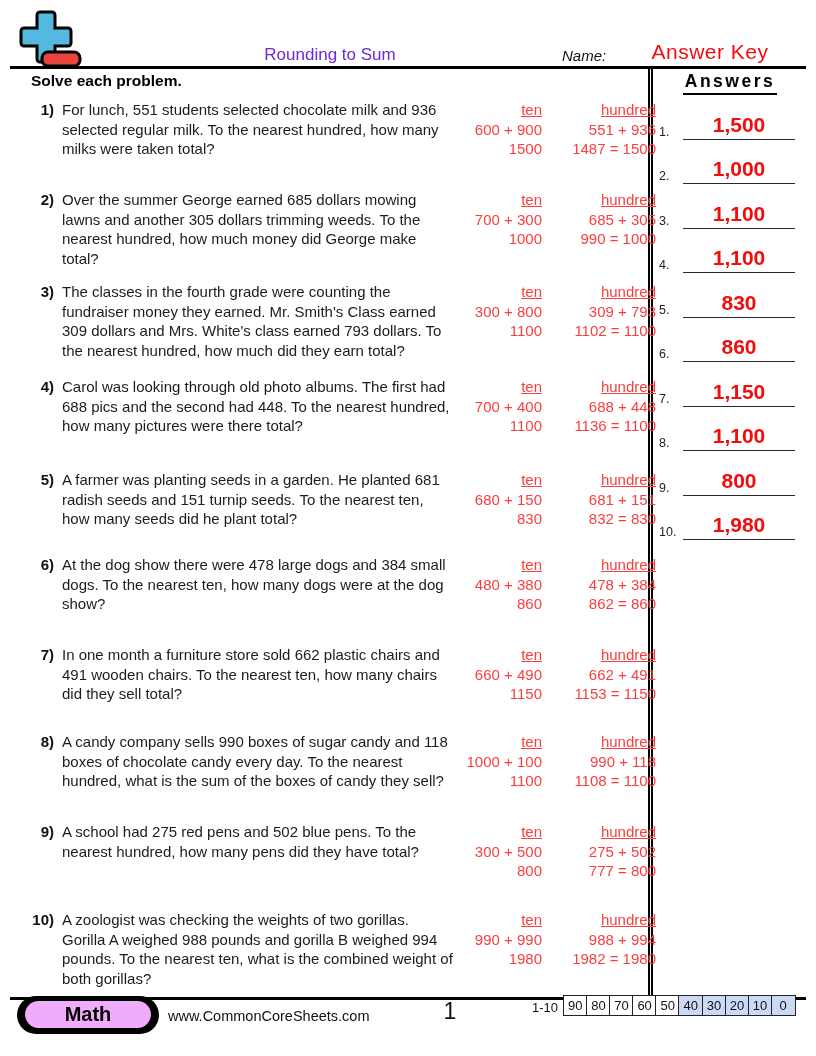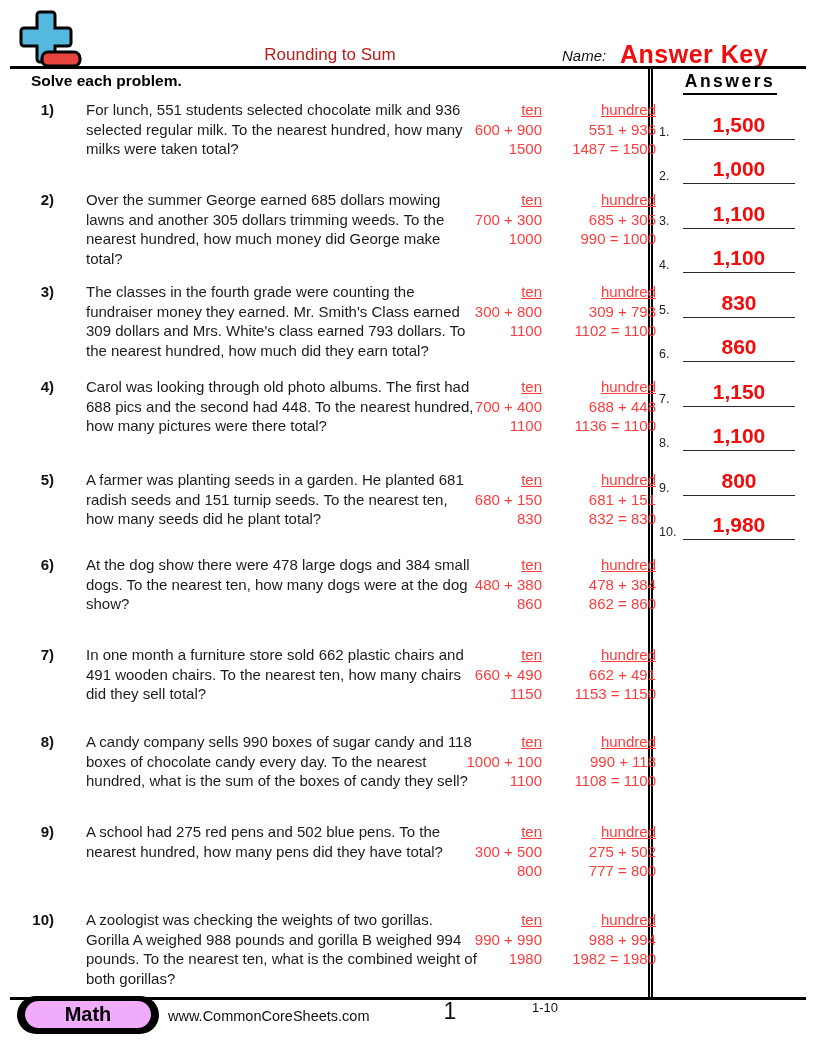--- a/index.html
+++ b/index.html
@@ -2,37 +2,37 @@
 <html style="--accent-red: #f20d0d; --work-red: #fa3e3e; --logo-blue: #54b8df; --logo-red: #e8453f; --score-highlight: #ccd9f4;"><head>
 <meta charset="utf-8">
 <style>
   html,body{margin:0;padding:0;background:#ffffff;}
   .page{position:relative;width:816px;height:1056px;background:#fff;overflow:hidden;
         font-family:"Liberation Sans",sans-serif;color:#1a1a1a;}
 
   
   .logo{position:absolute;left:16px;top:8px;width:66px;height:62px;}
   .title{position:absolute;left:180px;top:45px;width:300px;text-align:center;
-         font-size:17px;color:#b91c1c;}
+         font-size:17px;color:#6d28d9;}
   .name-label{position:absolute;left:562px;top:47px;font-size:15px;color:#111;font-style:italic;}
-  .name-value{position:absolute;left:620px;top:40px;width:180px;
-              font-size:25px;font-weight:bold;color:var(--accent-red,#f20d0d);letter-spacing:.5px;}
+  .name-value{position:absolute;left:620px;top:40px;width:180px;text-align:center;
+              font-size:21px;font-weight:normal;color:var(--accent-red,#f20d0d);letter-spacing:.5px;}
   .header-rule{position:absolute;left:10px;top:66px;width:796px;height:3px;background:#000;}
   .instructions{position:absolute;left:13px;top:72px;font-size:15.5px;font-weight:bold;color:#000;margin-left:18px;}
 
   
   .vsep{position:absolute;left:648px;top:66px;width:5px;height:931px;
         border-left:2px solid #000;border-right:2px solid #000;box-sizing:border-box;}
 
   
   .problem{position:absolute;left:0;width:660px;font-size:15px;line-height:19.5px;}
   .p1{top:100px}.p2{top:190px}.p3{top:282px}.p4{top:377px}.p5{top:470px}
   .p6{top:555px}.p7{top:645px}.p8{top:732px}.p9{top:822px}.p10{top:910px}
   .pnum{position:absolute;left:18px;width:36px;text-align:right;font-weight:bold;color:#111;}
-  .ptext{position:absolute;left:62px;width:392px;color:#1c1c1c;margin-left:24px;}
+  .ptext{position:absolute;left:62px;width:392px;color:#1c1c1c;}
   .work{position:absolute;text-align:right;color:var(--work-red,#fa3e3e);}
   .work.ten{left:440px;width:102px;}
   .work.hundred{left:542px;width:114px;}
   .whead{text-decoration:underline;}
 
   
   .answers-heading{position:absolute;left:660px;top:71px;width:140px;text-align:center;}
   .answers-heading span{font-size:17.5px;font-weight:bold;letter-spacing:2.5px;color:#000;
         border-bottom:2.5px solid #000;padding:0 2px 2px 2px;margin-top:20px;}
   .arow{position:absolute;left:655px;width:150px;height:29px;}
@@ -284,14 +284,26 @@
     <div class="aline"></div>
   </div>
 
   <div class="footer-rule"></div>
   <div class="badge">
     <div class="badge-inner">Math</div>
   </div>
   <div class="website">www.CommonCoreSheets.com</div>
   <div class="page-num">1</div>
   <div class="score-label">1-10</div>
+  <div class="score-table">
+    <div class="scell">90</div>
+    <div class="scell">80</div>
+    <div class="scell">70</div>
+    <div class="scell">60</div>
+    <div class="scell">50</div>
+    <div class="scell hl">40</div>
+    <div class="scell hl">30</div>
+    <div class="scell hl">20</div>
+    <div class="scell hl">10</div>
+    <div class="scell hl">0</div>
+  </div>
 
 </div>
 
 </body></html>

